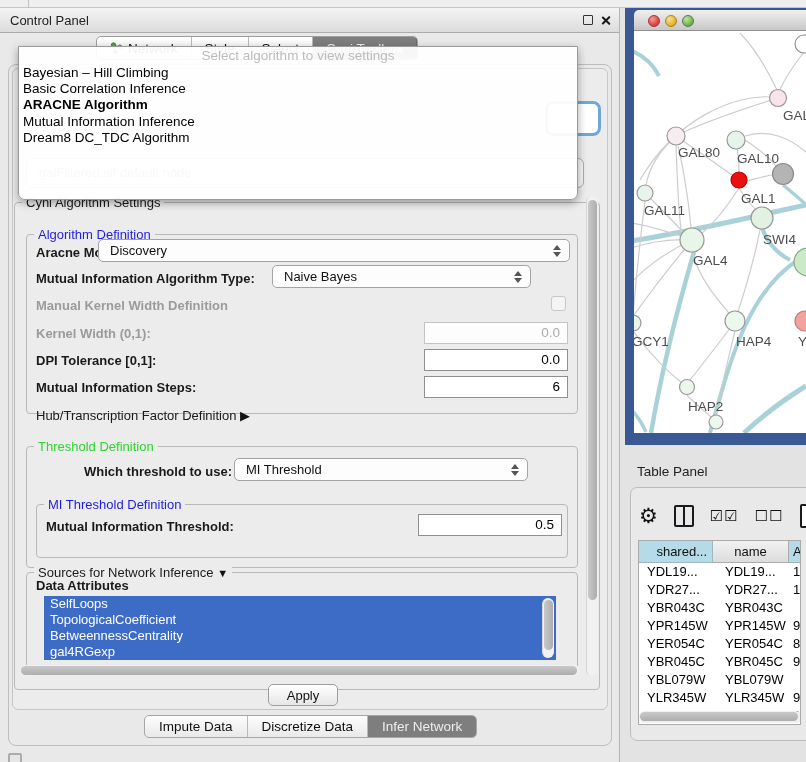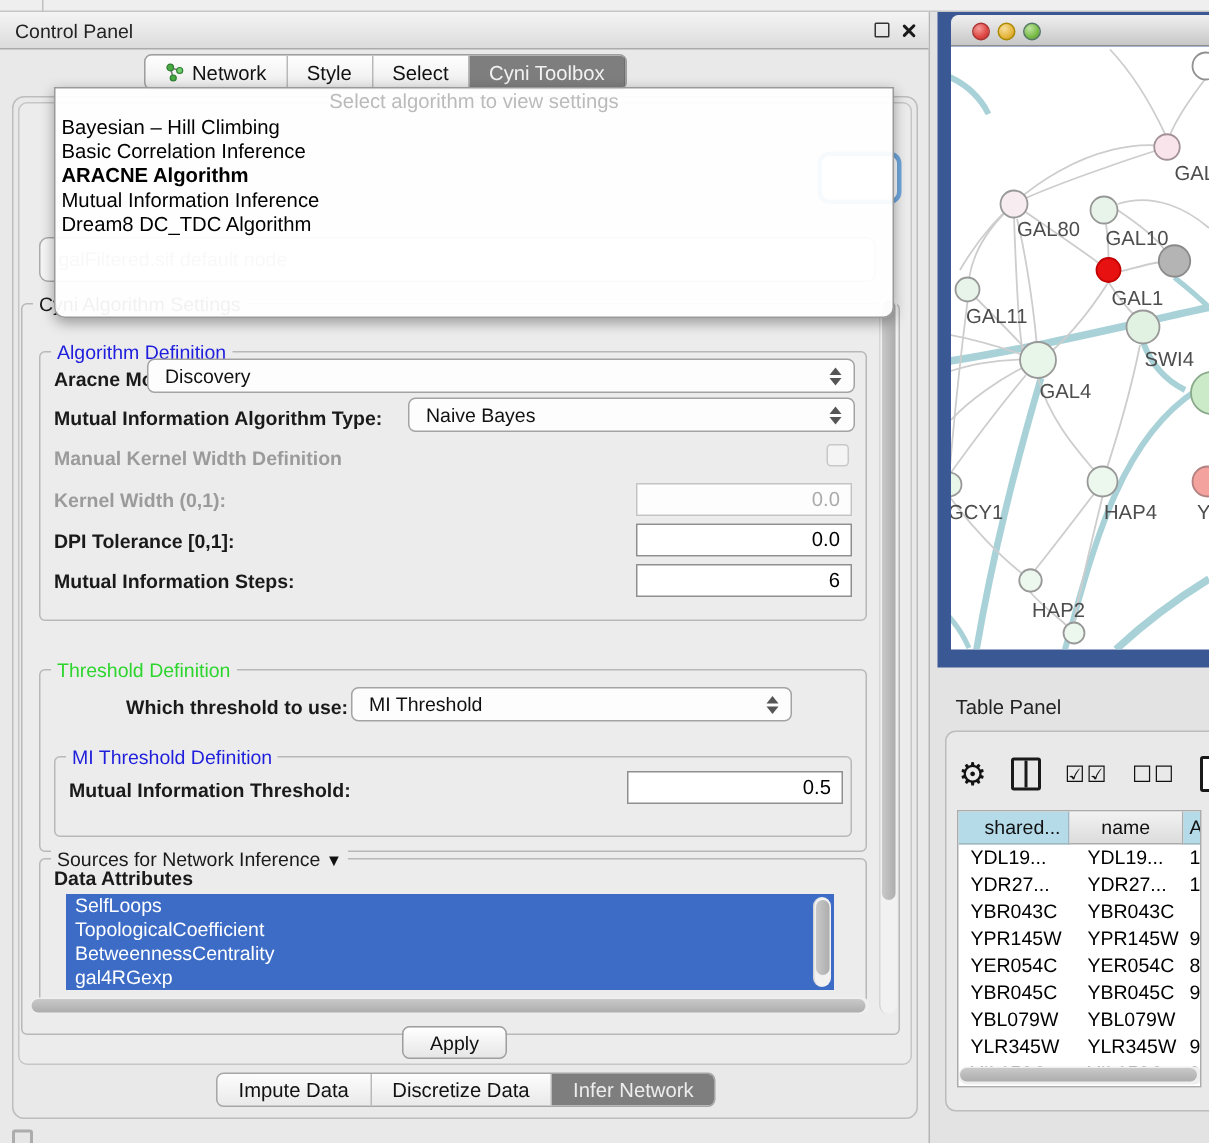--- a/index.html
+++ b/index.html
@@ -35,23 +35,23 @@
     border:1px solid #BDBDBD;border-radius:8px;background:#E9E9E9;}
   .inner-box{position:absolute;left:12px;top:60px;width:596px;height:642px;
     border:1px solid #C6C6C6;border-radius:6px;background:#ECECEC;}
 
   
   .ghost-combo{position:absolute;left:26px;top:150px;width:558px;height:30px;border:1px solid #ABABAB;border-radius:6px;background:#F6F6F6;}
   .ghost-combo span{position:absolute;left:12px;top:6px;font-size:13px;color:#8d8d8d;}
   .focus-frag{position:absolute;left:545px;top:93px;width:56px;height:35px;border:3px solid #6FA7DC;border-radius:8px;background:#fff;}
 
   
-  .popup{position:absolute;left:18px;top:50px;width:560px;height:154px;
+  .popup{position:absolute;left:18px;top:38px;width:560px;height:154px;
     background:rgba(255,255,255,0.94);border:1px solid #9A9A9A;
-    border-radius:0 0 7px 7px;box-shadow:0 3px 9px rgba(0,0,0,0.35);z-index:40;margin-left:18px;}
+    border-radius:0 0 7px 7px;box-shadow:0 3px 9px rgba(0,0,0,0.35);z-index:40;}
   .popup .prompt{display:block;text-align:center;font-size:13.5px;color:#BBBBBB;height:18px;line-height:18px;}
   .popup .item{display:block;height:16.2px;line-height:16.2px;padding-left:4px;font-size:13.5px;color:#000;}
   .popup .item.bold{font-weight:bold;}
 
   
   .grp{position:absolute;border:1px solid #B8B8B8;border-radius:4px;margin-top:10px;}
   .grp-title{position:absolute;top:-8px;left:7px;background:#ECECEC;padding:0 4px;font-size:13px;white-space:nowrap;}
   .t-blue{color:#1E1EDC;}
   .t-green{color:#2ED52E;}
 
@@ -193,33 +193,37 @@
 
     <div class="grp" style="left:26px;top:216px;width:552px;height:180px;">
       <span class="grp-title t-blue">Algorithm Definition</span>
     </div>
     <span class="lbl" style="left:36px;top:237px;">Aracne Mode:</span>
     <div class="combo" style="left:98px;top:231px;width:472px;">
       <span class="val">Discovery</span>
       <span class="ud"></span>
     </div>
     <span class="lbl" style="left:36px;top:263px;">Mutual Information Algorithm Type:</span>
-    <div class="combo" style="left:272px;top:257px;width:298px;padding-left:21px;">
+    <div class="combo" style="left:272px;top:257px;width:259px;padding-left:21px;">
       <span class="val">Naive Bayes</span>
       <span class="ud"></span>
     </div>
     <span class="lbl dis" style="left:36px;top:290px;">Manual Kernel Width Definition</span>
     <span class="checkbox" style="left:551px;top:288px;"></span>
     <span class="lbl dis" style="left:36px;top:318px;">Kernel Width (0,1):</span>
     <div class="field dis" style="left:424px;top:314px;width:144px;">0.0</div>
     <span class="lbl" style="left:36px;top:345px;">DPI Tolerance [0,1]:</span>
     <div class="field" style="left:424px;top:341px;width:144px;">0.0</div>
     <span class="lbl" style="left:36px;top:372px;">Mutual Information Steps:</span>
     <div class="field" style="left:424px;top:368px;width:144px;">6</div>
 
+    <span class="lbl plain" style="left:36px;top:400px;font-weight:normal;">
+      <span>Hub/Transcription Factor Definition</span>
+      <span class="tri" style="font-size:13px;"> ▶</span>
+    </span>
 
     <div class="grp" style="left:26px;top:428px;width:552px;height:122px;">
       <span class="grp-title t-green">Threshold Definition</span>
     </div>
     <span class="lbl" style="left:84px;top:456px;">Which threshold to use:</span>
     <div class="combo" style="left:234px;top:450px;width:294px;">
       <span class="val">MI Threshold</span>
       <span class="ud"></span>
     </div>
     <div class="grp" style="left:36px;top:486px;width:532px;height:54px;">

